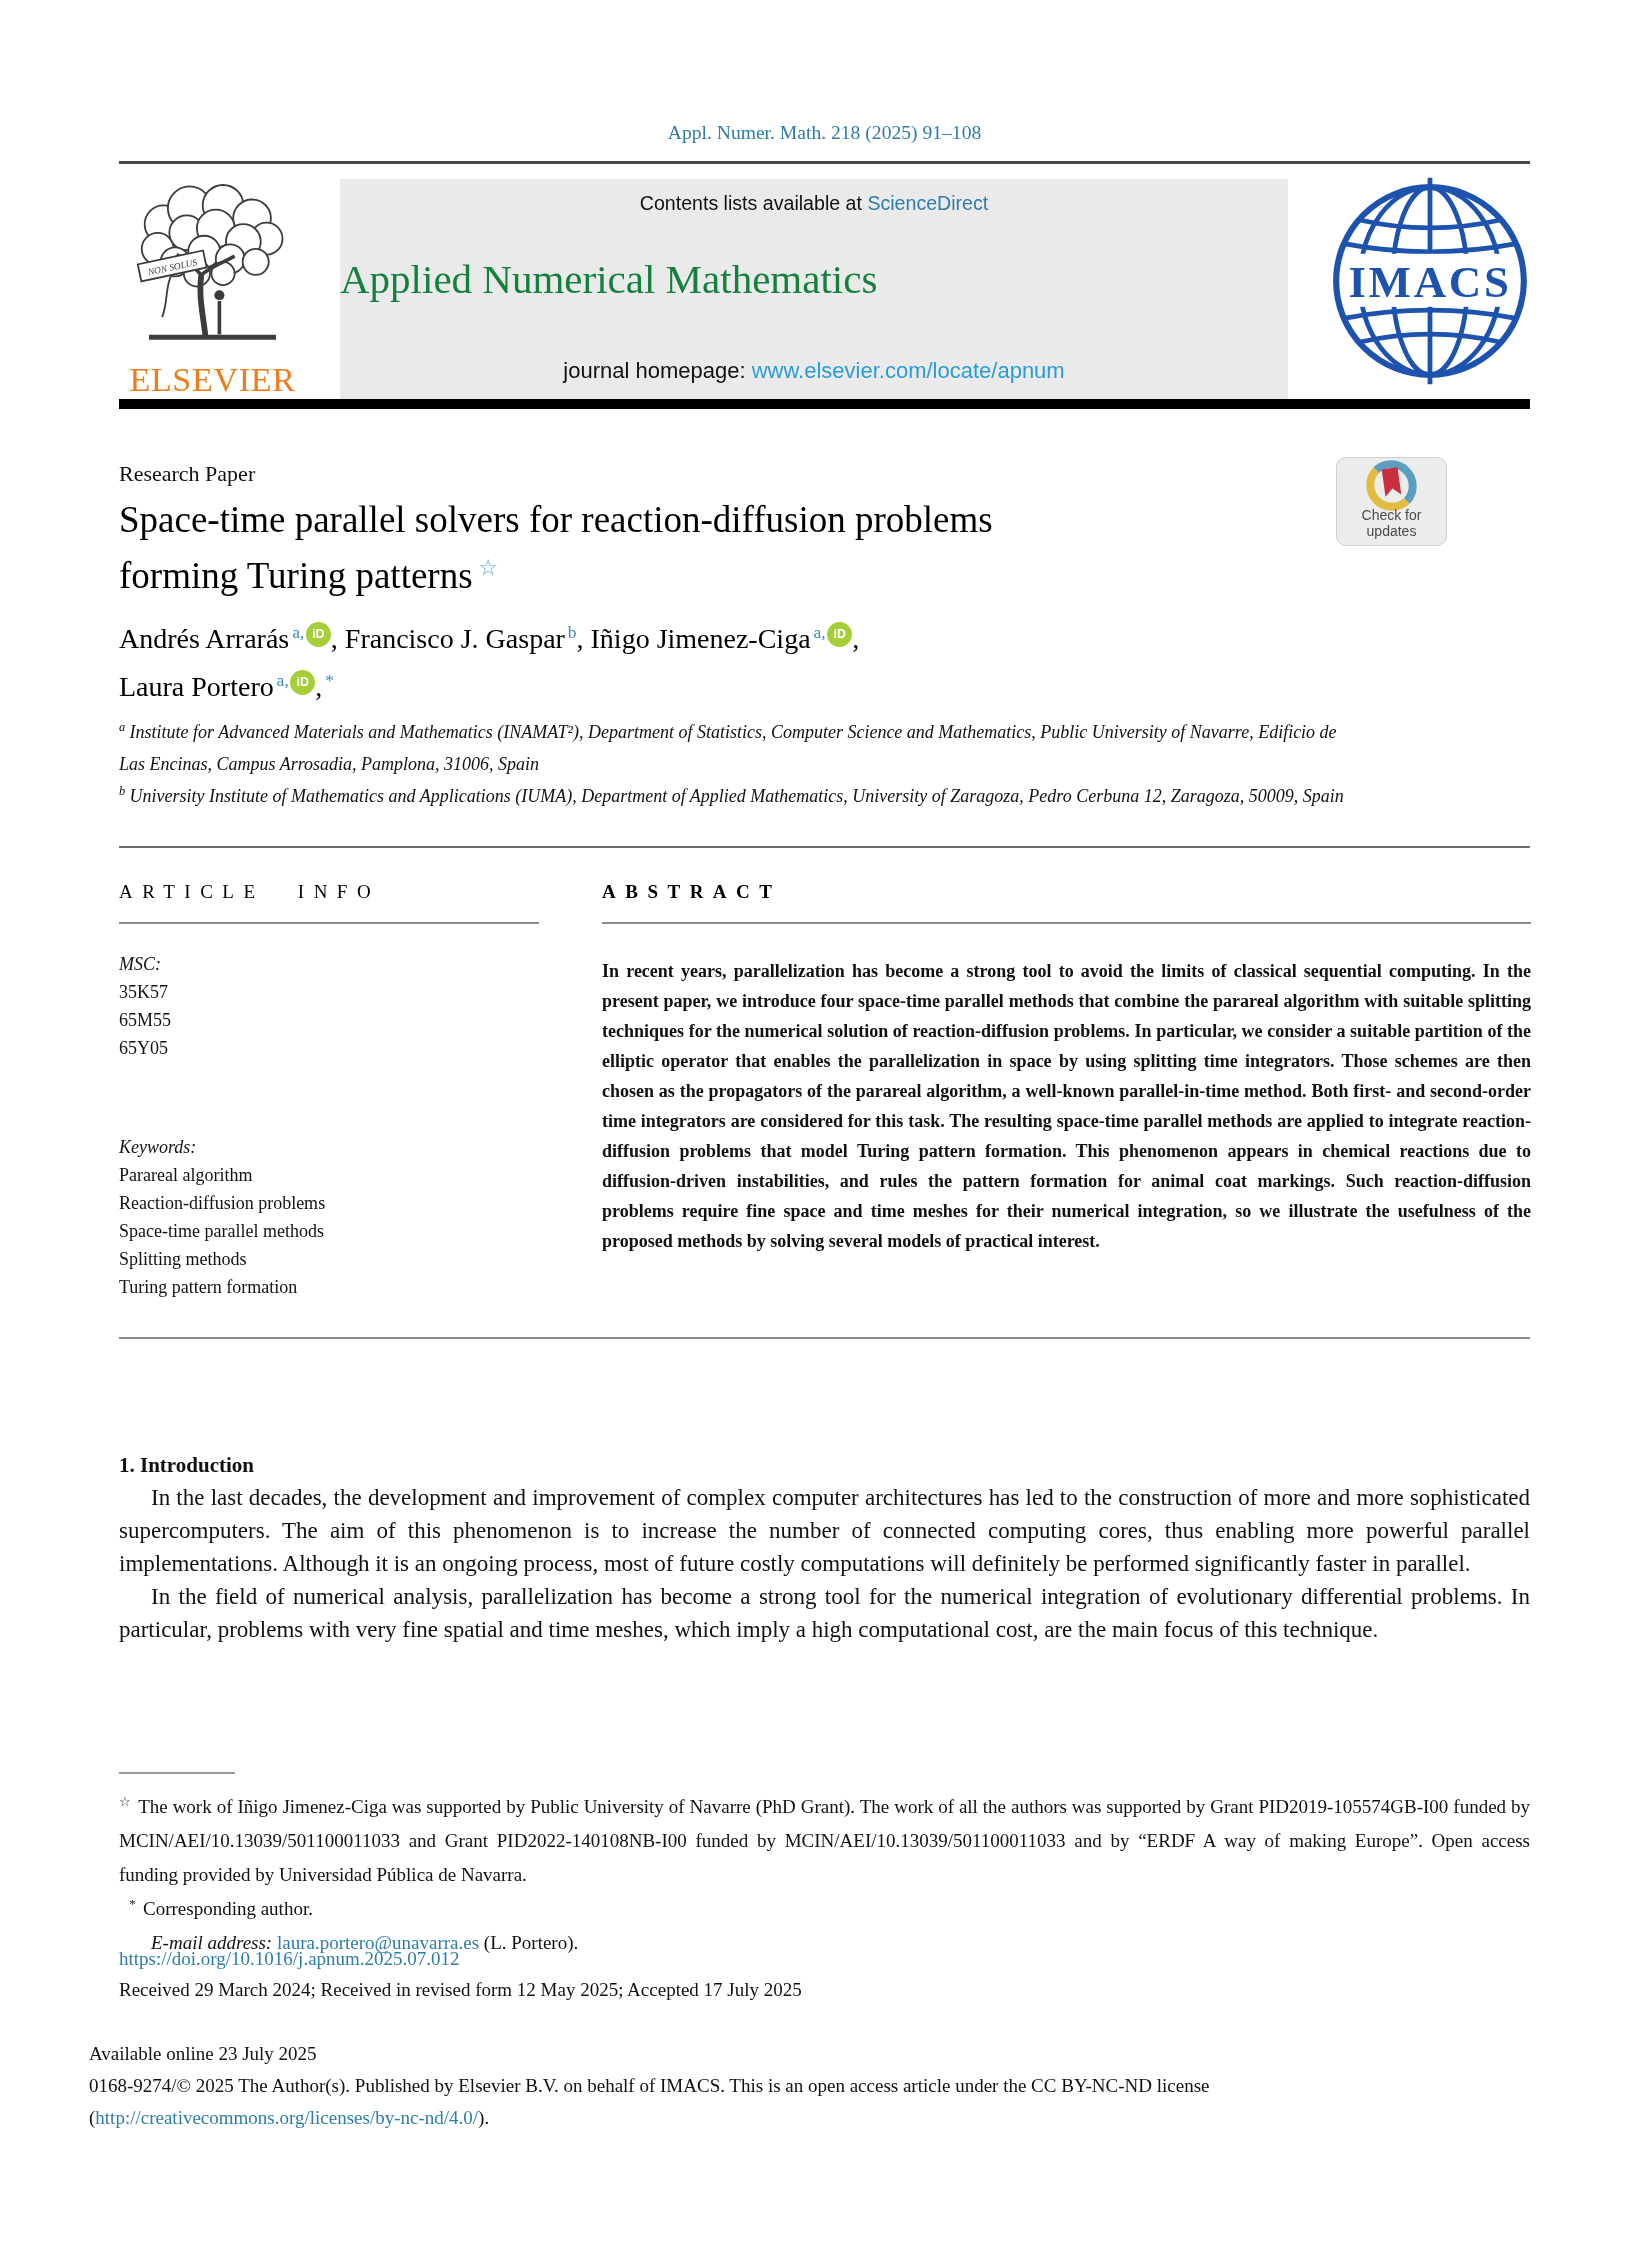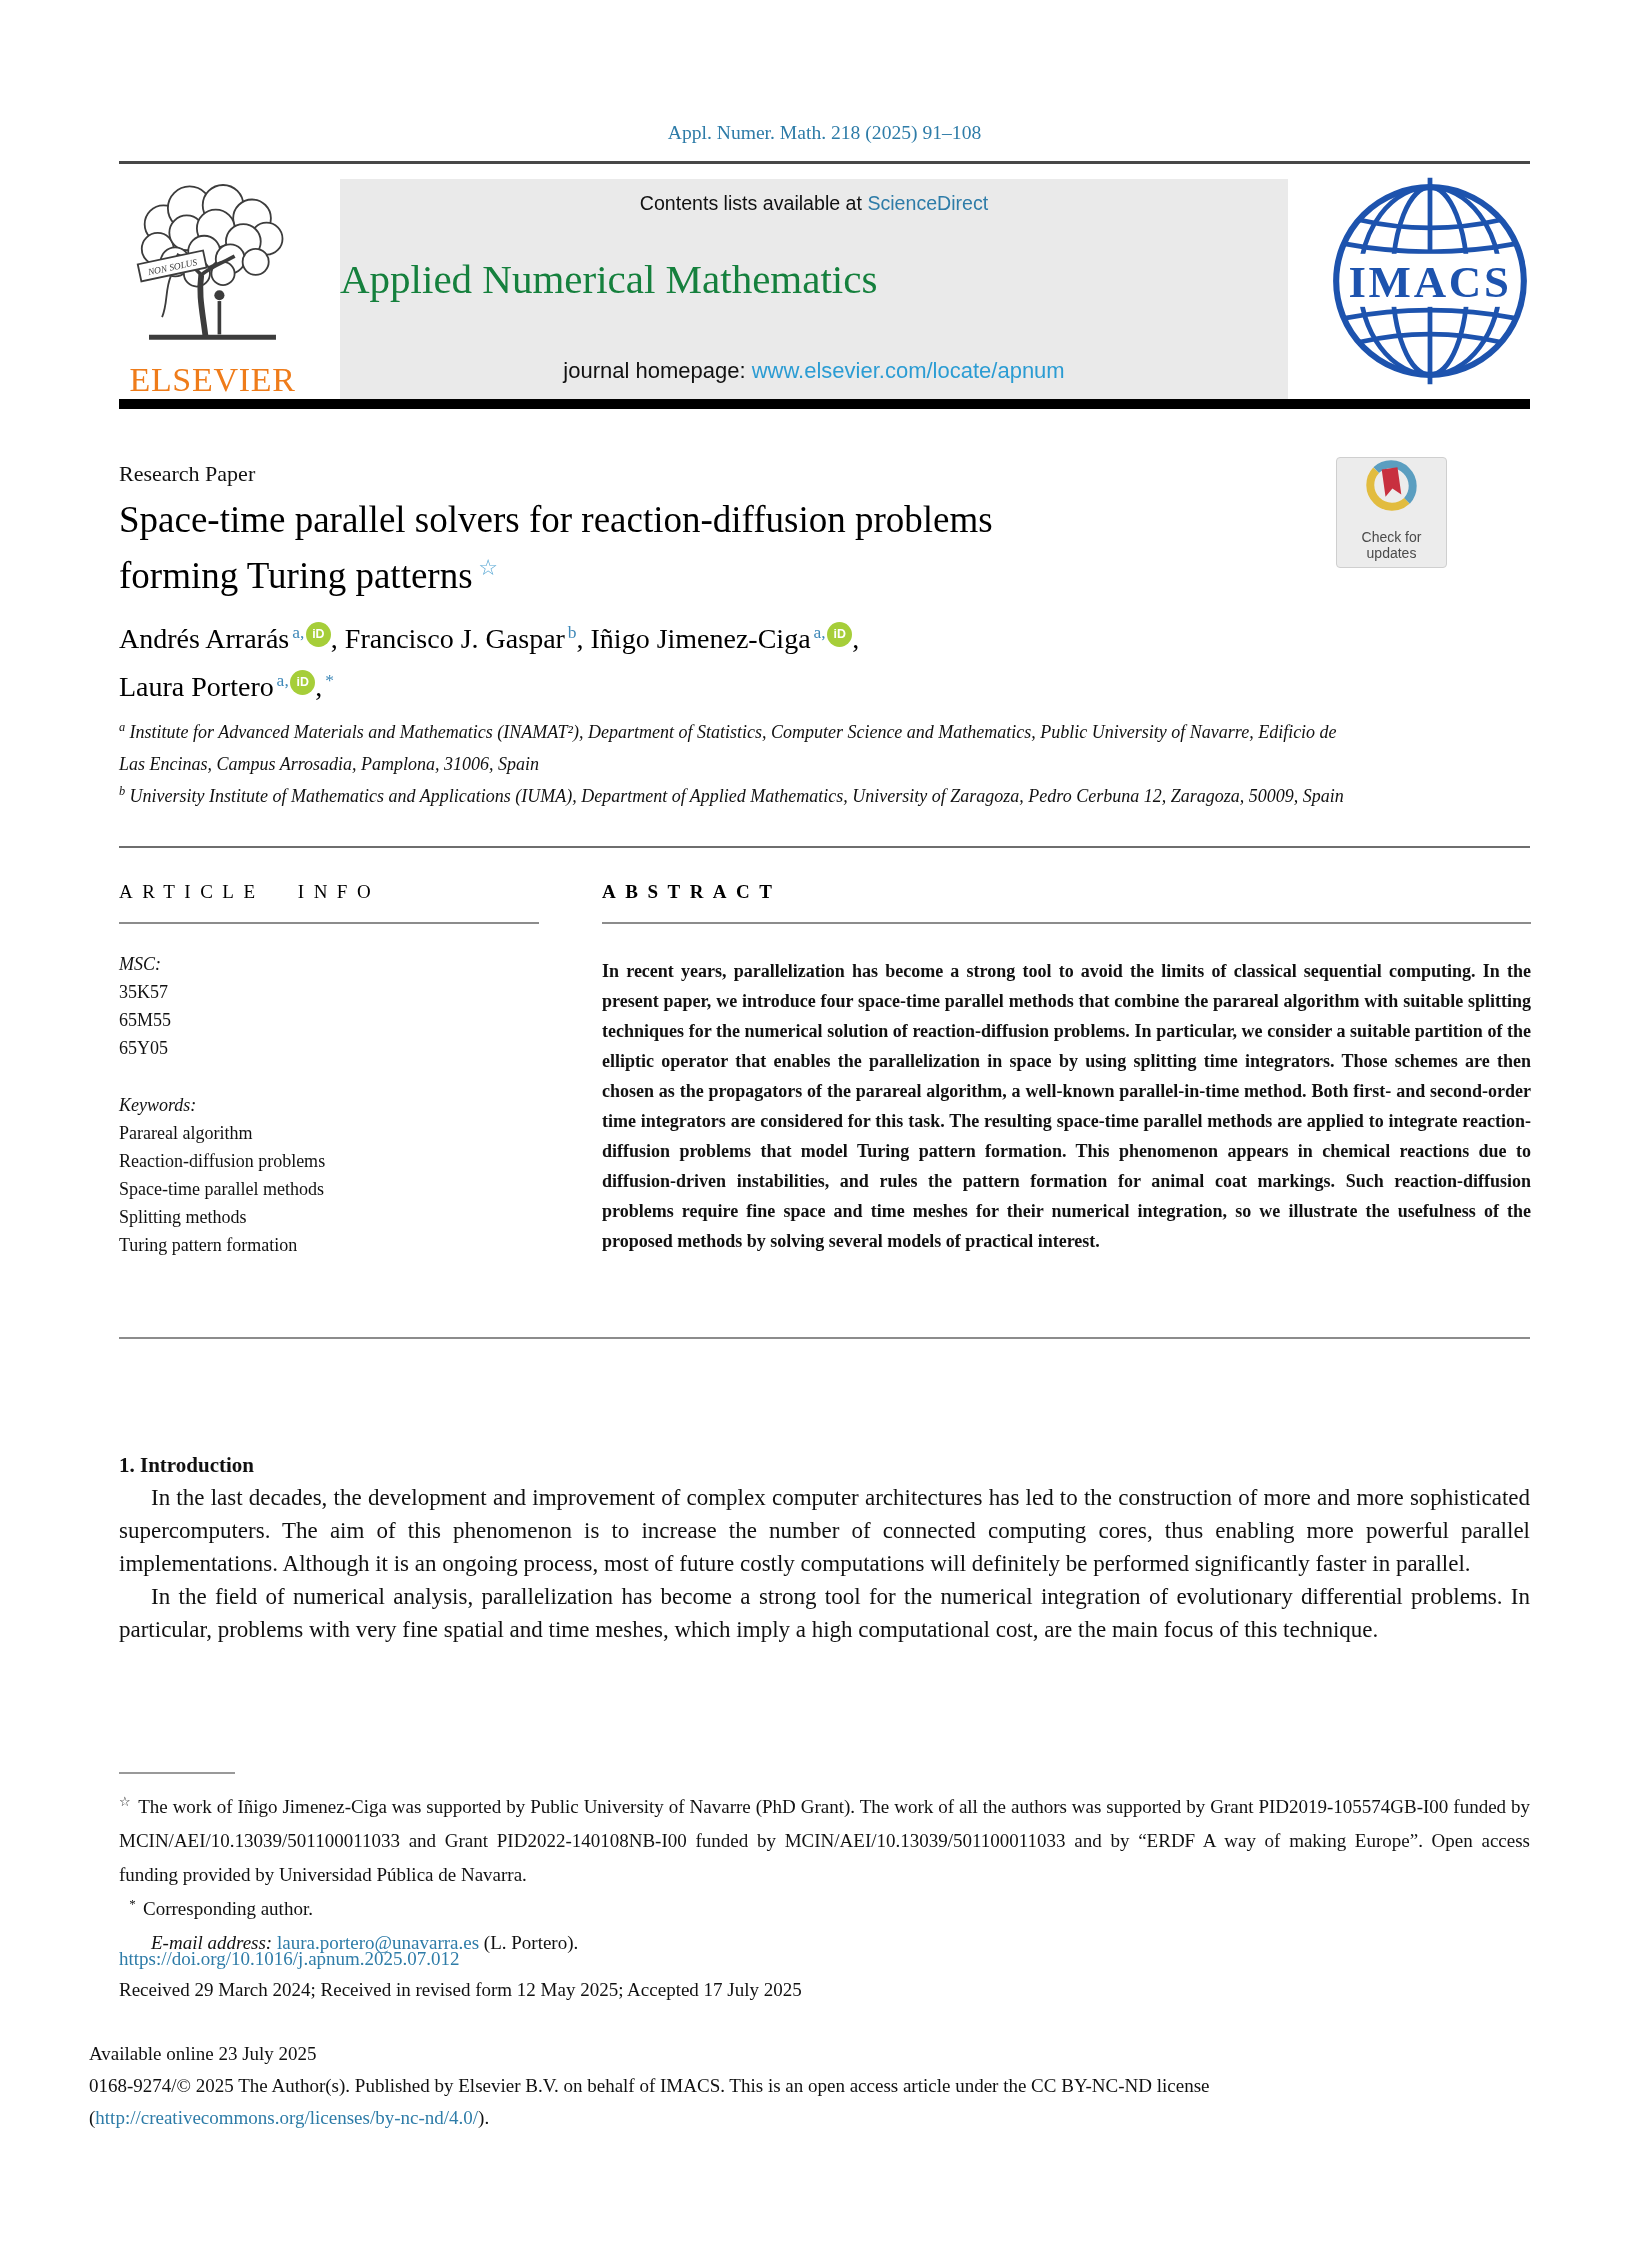--- a/index.html
+++ b/index.html
@@ -27,22 +27,22 @@
   .hb-contents{position:absolute;top:13px;width:100%;text-align:center;font-size:19.6px;color:#111;}
   .hb-title{position:absolute;top:76px;width:100%;text-align:left;font-size:41px;color:#15803d;}
   .hb-home{position:absolute;bottom:16px;width:100%;text-align:center;font-size:22px;color:#111;}
 
   .imacs-logo{position:absolute;left:1328px;top:172px;width:204px;height:221px;}
 
   .black-bar{position:absolute;left:119px;top:399px;width:1411px;height:9.5px;background:var(--bar-black);}
 
   .research-paper{position:absolute;left:119px;top:461px;font-size:22px;}
 
-  .badge{position:absolute;left:1336px;top:457px;width:111px;height:111px;background:#ececec;
-    border:0.7px solid #cfcfcf;border-radius:4px;cursor:pointer;}
+  .badge{position:absolute;left:1336px;top:457px;width:111px;height:89px;background:#ececec;
+    border:0.7px solid #cfcfcf;border-radius:10px;cursor:pointer;}
   .badge-text{position:absolute;bottom:5.8px;width:100%;text-align:center;font-size:14px;
     line-height:16px;color:#4a4a4a;}
 
   .title{position:absolute;left:119px;top:492px;width:1207px;font-size:37px;line-height:56px;color:#000;}
   .title-note{font-size:22px;color:#57A7D4;vertical-align:super;line-height:0;margin-left:5.8px;}
 
   .authors{position:absolute;left:119px;top:615px;width:1309px;font-size:28px;line-height:48px;color:#000;}
   .auth-sup{font-size:17.5px;color:#3E88B8;vertical-align:super;line-height:0;margin-left:2.9px;}
   .orcid{display:inline-block;width:25px;height:25px;border-radius:50%;background:var(--orcid-green);
     color:#fff;font-family:"Liberation Sans",sans-serif;font-weight:bold;font-size:12.4px;
@@ -53,21 +53,21 @@
     line-height:32px;font-style:italic;color:#111;}
   .aff-sup{font-size:12.4px;vertical-align:super;line-height:0;margin-right:4.4px;}
 
   .rule-mid{position:absolute;top:846px;left:119px;width:1411px;height:2.2px;background:#6e6e6e;}
   .col-left{position:absolute;left:119px;top:881px;width:420px;}
   .col-right{position:absolute;left:602px;top:881px;width:929px;font-weight:bold;}
   .col-header{font-size:19px;letter-spacing:9.5px;word-spacing:19px;color:#000;}
   .col-rule{margin-top:19px;height:1.5px;background:#8c8c8c;}
   .info-body{margin-top:26px;font-size:18px;line-height:28px;}
   .info-label{font-style:italic;}
-  .kw-label{margin-top:29px;}
+  .kw-label{margin-top:71px;}
   .abstract-body{margin-top:32px;font-size:18px;line-height:30px;text-align:justify;}
   .rule-abs{position:absolute;top:1337px;left:119px;width:1411px;height:1.5px;background:#8c8c8c;}
 
   .intro-h{position:absolute;left:119px;top:1430px;font-size:21px;font-weight:bold;margin-top:23px;}
   .body-text{position:absolute;left:119px;top:1481px;width:1411px;font-size:23px;
     line-height:33px;text-align:justify;}
   .body-text p{text-indent:32px;}
 
   .fn-rule{position:absolute;left:119px;top:1772px;width:116px;height:1.5px;background:#999;}
   .footnotes{position:absolute;left:119px;top:1790px;width:1411px;font-size:19px;line-height:34px;}

